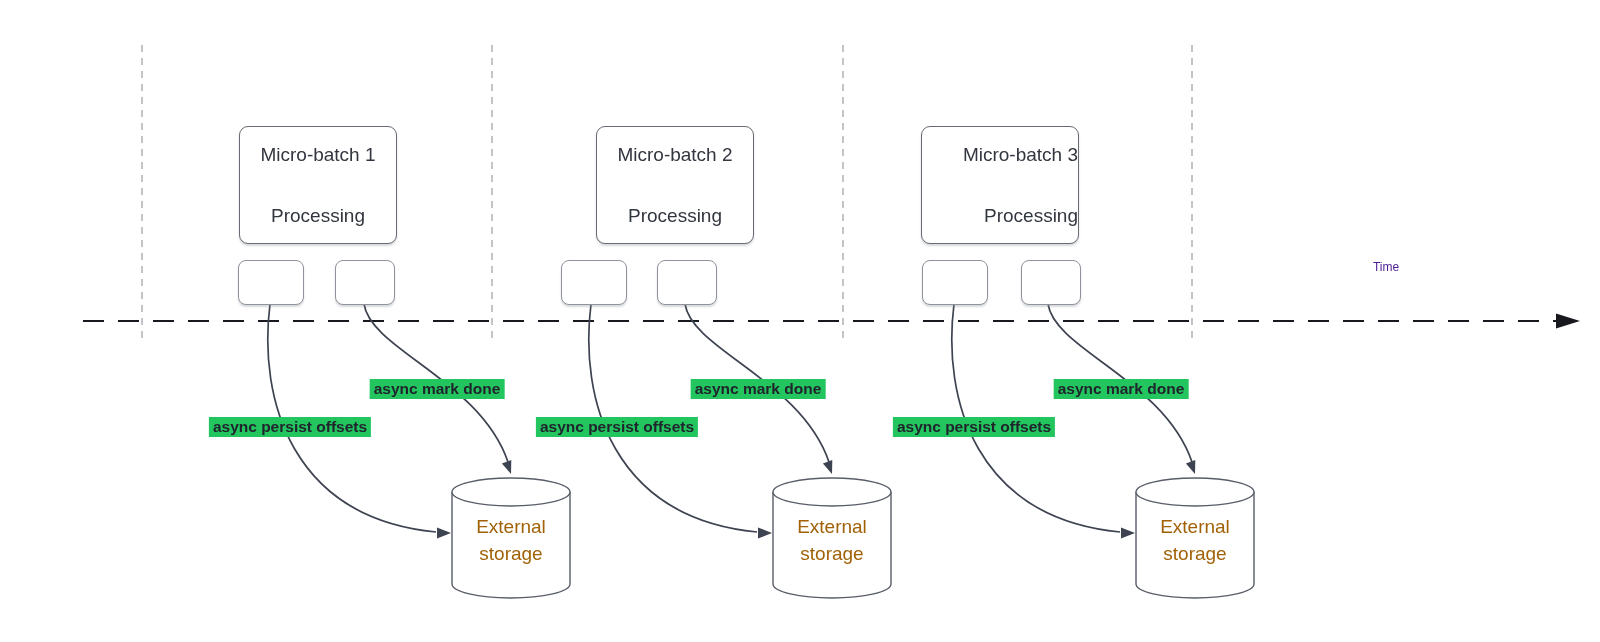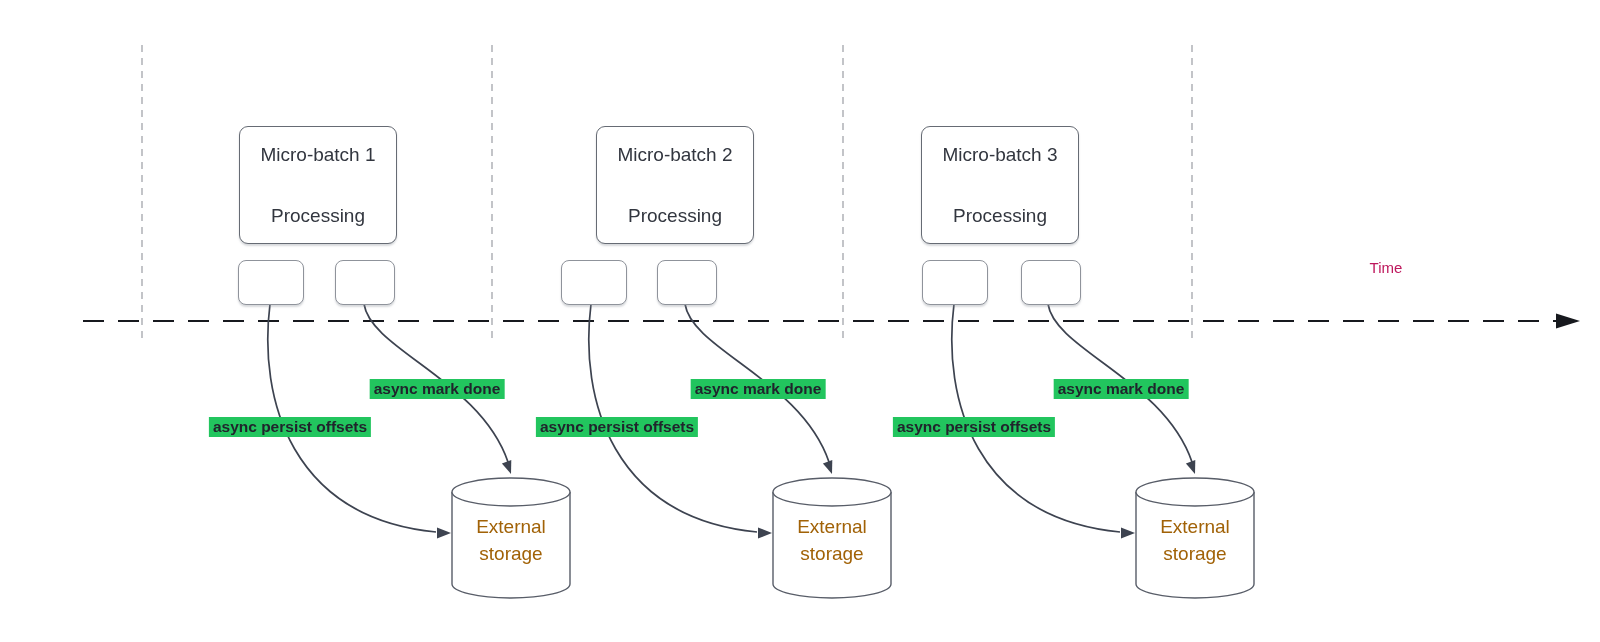--- a/index.html
+++ b/index.html
@@ -45,22 +45,22 @@
     position:absolute;
     transform:translateX(-50%);
     width:120px;
     text-align:center;
     font-size:19px;line-height:27px;
     color:#a16207;
   }
   .time-label{
     position:absolute;
     transform:translate(-50%,-50%);
-    font-size:15px;
-    color:#be185d;
+    font-size:12px;
+    color:#4c1d95;
   }
 </style>
 </head>
 <body>
 
 <div class="canvas">
 
   <svg class="layer" width="1600" height="642" viewBox="0 0 1600 642">
 
     <g stroke="#b4b6bb" stroke-width="1.6" stroke-dasharray="7 6" fill="none">
@@ -114,21 +114,21 @@
   </div>
   <div class="smallbox" style="left:561px;top:260px;width:64px;"></div>
   <div class="smallbox" style="left:657px;top:260px;width:58px;"></div>
   <div class="arrow-label" style="left:617px;top:427px;">async persist offsets</div>
   <div class="arrow-label" style="left:758px;top:389px;">async mark done</div>
   <div class="cyl-text" style="left:832px;top:513px;">
     <div>External</div>
     <div>storage</div>
   </div>
 
-  <div class="bigbox" style="left:921px;top:126px;">
+  <div class="bigbox" style="left:921px;top:126px;align-items:flex-end;">
     <span>Micro-batch 3</span>
     <span>Processing</span>
   </div>
   <div class="smallbox" style="left:922px;top:260px;width:64px;"></div>
   <div class="smallbox" style="left:1021px;top:260px;width:58px;"></div>
   <div class="arrow-label" style="left:974px;top:427px;">async persist offsets</div>
   <div class="arrow-label" style="left:1121px;top:389px;">async mark done</div>
   <div class="cyl-text" style="left:1195px;top:513px;">
     <div>External</div>
     <div>storage</div>

